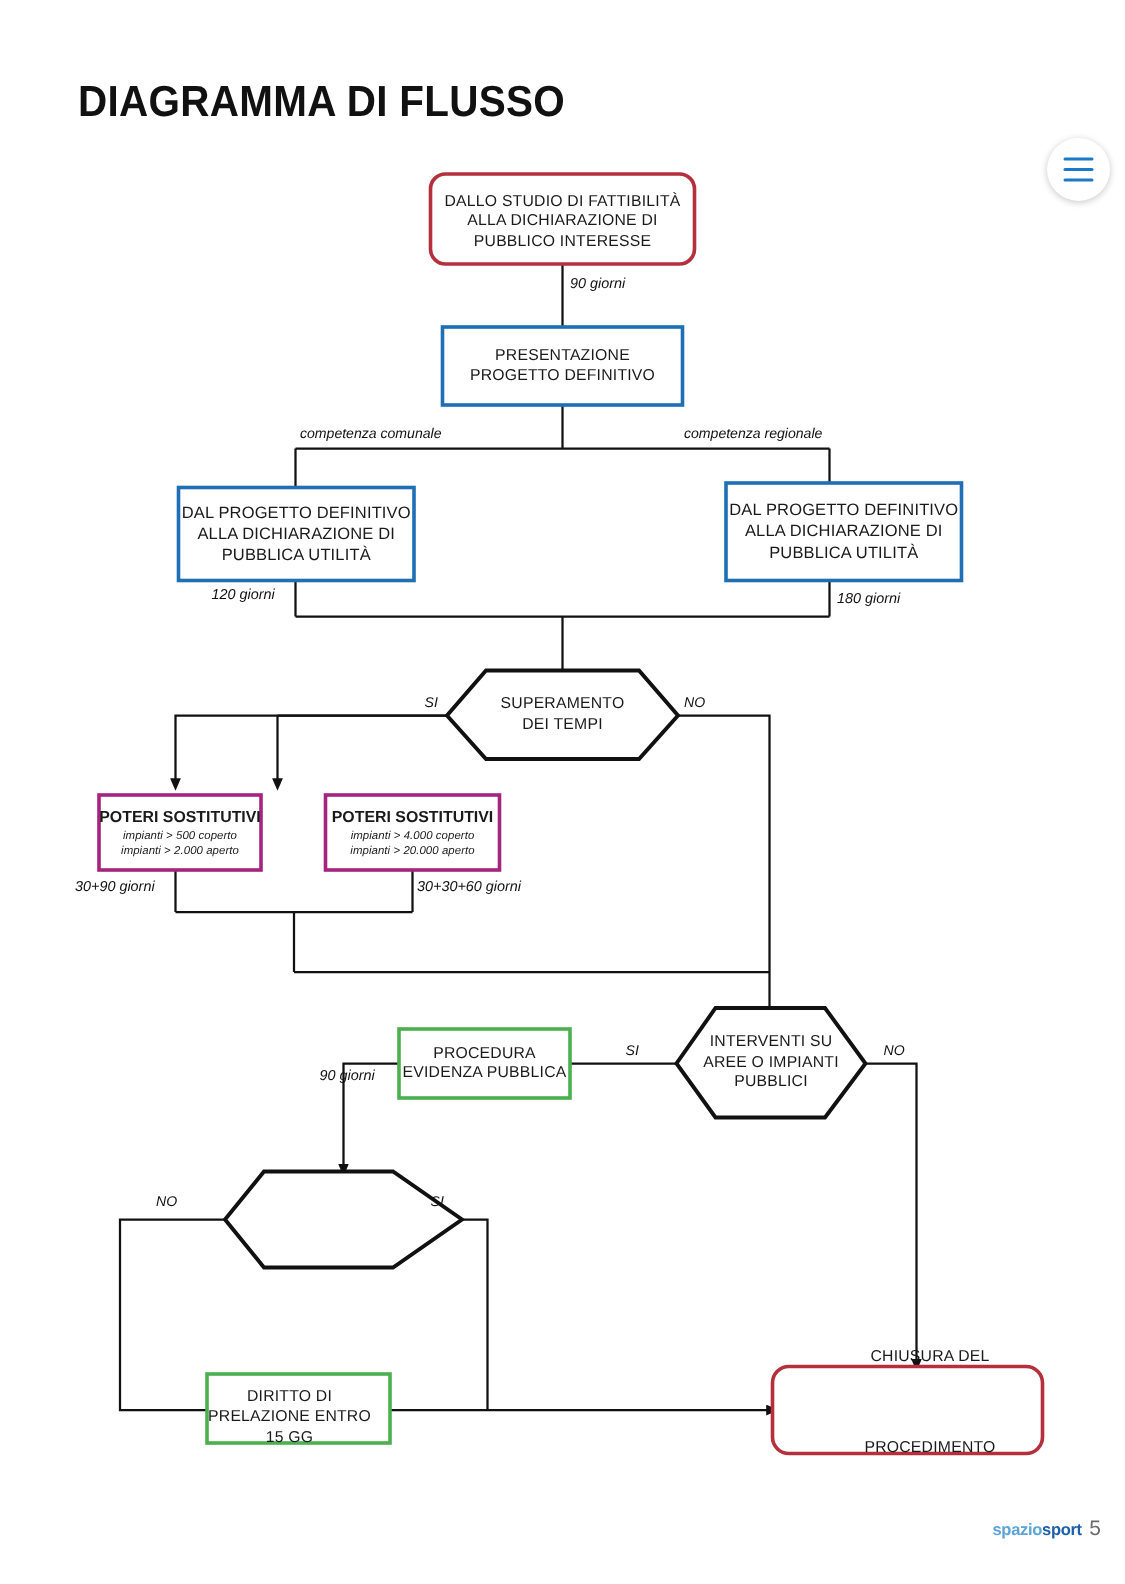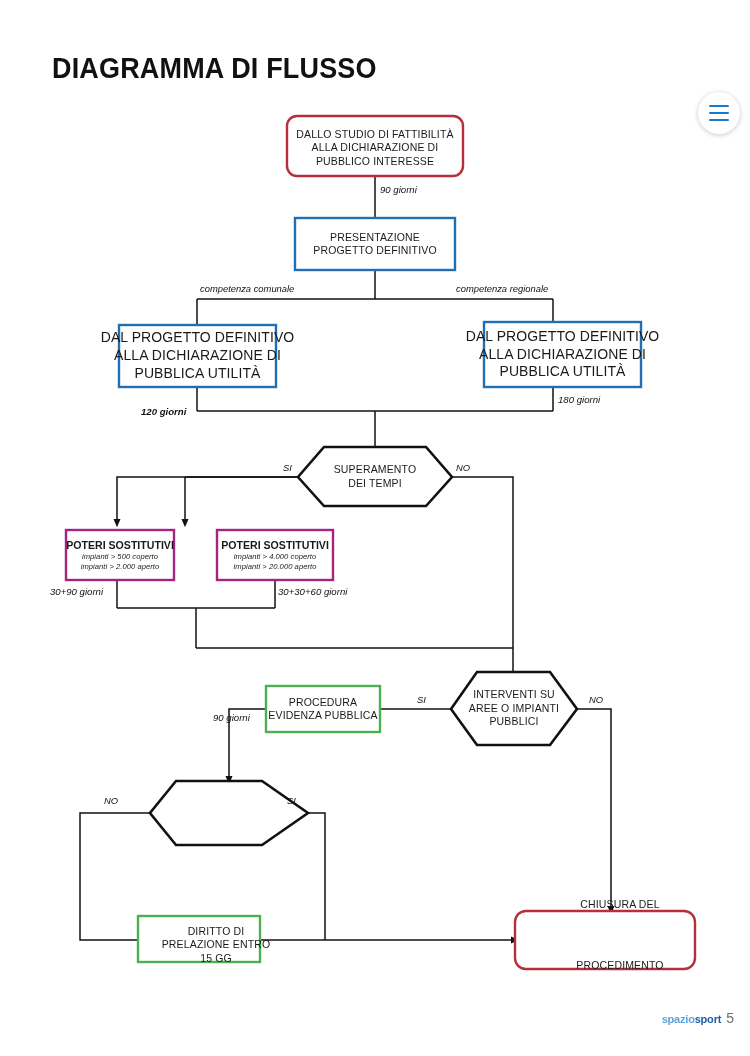--- a/index.html
+++ b/index.html
@@ -79,21 +79,21 @@
     justify-content: center;
     text-align: center;
     pointer-events: none;
     line-height: 1.28;
   }
   .node-label .ln {
     display: block;
     white-space: nowrap;
   }
   .t-main  { font-size: 10.5px; letter-spacing: 0.15px; }
-  .t-main9 { font-size: 14px;  letter-spacing: 0.1px; }
+  .t-main9 { font-size: 11px;  letter-spacing: 0.1px; }
   .t-sub   { font-size: 7.6px; font-style: italic; letter-spacing: 0.05px; }
   .t-bold  { font-weight: bold; font-size: 10.6px; }
 
   
   .edge-label {
     position: absolute;
     font-style: italic;
     font-size: 9.6px;
     color: #111111;
     white-space: nowrap;
@@ -253,38 +253,38 @@
     <span class="ln">EVIDENZA PUBBLICA</span>
   </div>
 
   <div class="node-label t-main" style="left:451px; top:672px; width:126px; height:73px;justify-content:center;">
     <span class="ln">INTERVENTI SU</span>
     <span class="ln">AREE O IMPIANTI</span>
     <span class="ln">PUBBLICI</span>
   </div>
 
 
-  <div class="node-label t-main" style="left:155px; top:916px; width:122px; height:58px;align-items:center;">
+  <div class="node-label t-main" style="left:132px; top:916px; width:122px; height:58px;align-items:center;">
     <span class="ln">DIRITTO DI</span>
     <span class="ln">PRELAZIONE ENTRO</span>
     <span class="ln">15 GG</span>
   </div>
 
   <div class="node-label t-main" style="left:530px; top:911px; width:180px; height:48px;gap:48px;">
     <span class="ln">CHIUSURA DEL</span>
     <span class="ln">PROCEDIMENTO</span>
   </div>
 
   <div class="edge-label" style="left:380px; top:184px;">90 giorni</div>
 
   <div class="branch-label" style="left:200px; top:283px;">competenza comunale</div>
 
   <div class="branch-label" style="left:456px; top:283px;">competenza regionale</div>
 
-  <div class="edge-label" style="left:141px; top:406px;font-weight:bold;">120 giorni</div>
+  <div class="edge-label" style="left:141px; top:391px;">120 giorni</div>
 
   <div class="edge-label" style="left:558px; top:394px;">180 giorni</div>
 
   <div class="branch-label" style="left:283px; top:462px;">SI</div>
 
   <div class="branch-label" style="left:456px; top:462px;">NO</div>
 
   <div class="edge-label" style="left:50px; top:586px;">30+90 giorni</div>
 
   <div class="edge-label" style="left:278px; top:586px;">30+30+60 giorni</div>

